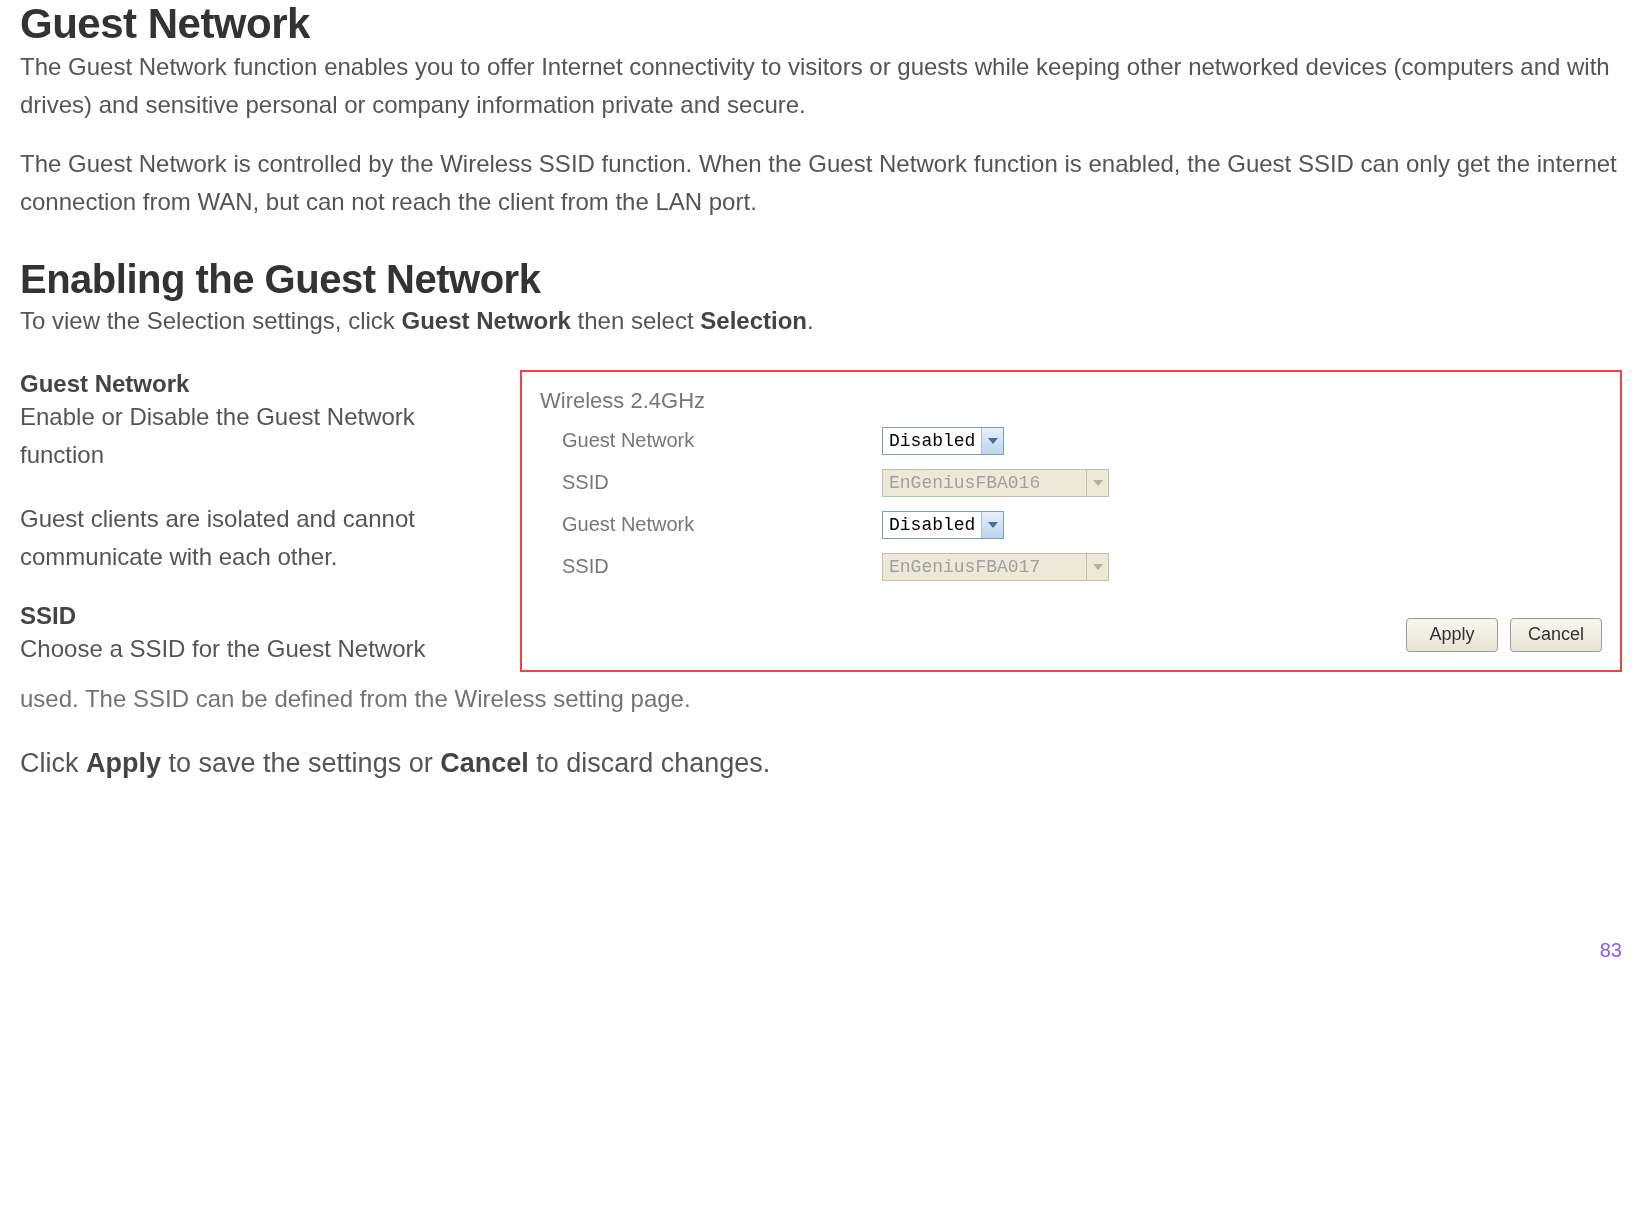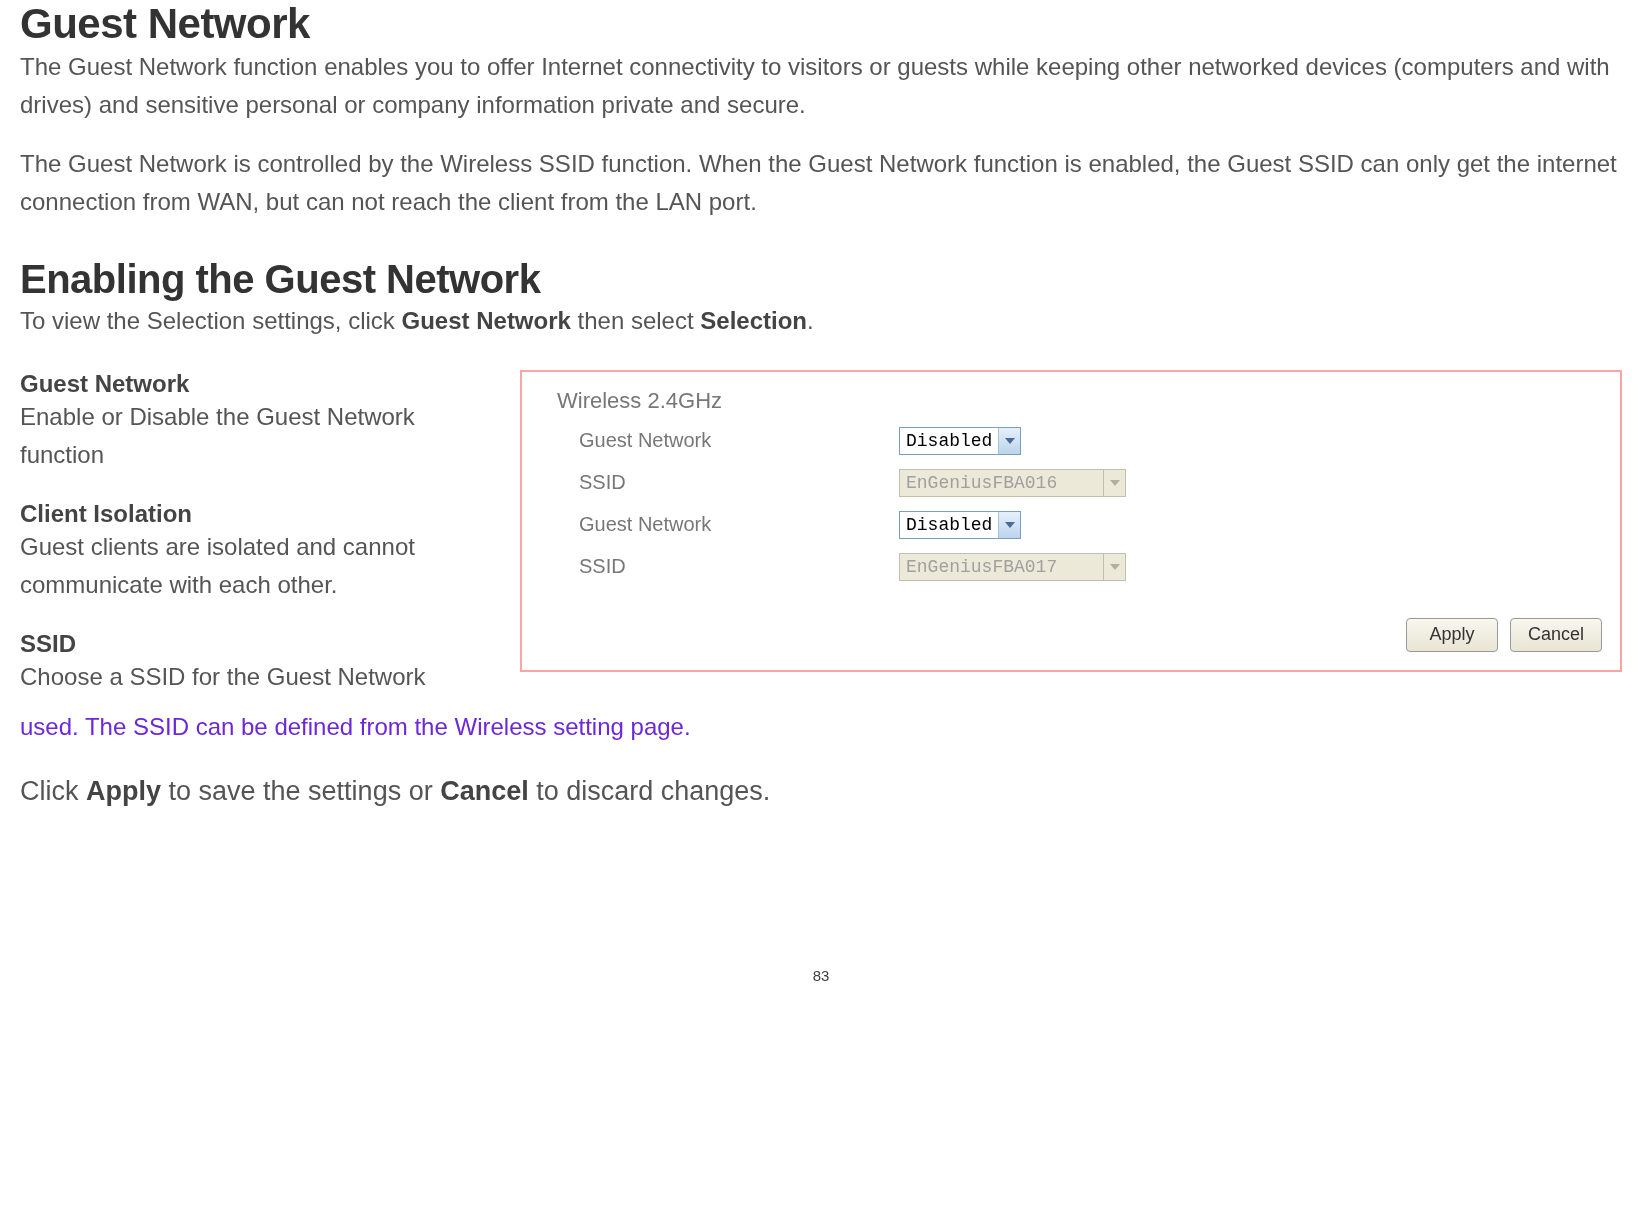--- a/index.html
+++ b/index.html
@@ -52,23 +52,23 @@
       color: #444;
     }
     .def-body {
       font-size: 24px;
       color: #555;
       line-height: 1.6;
       margin-bottom: 25px;
     }
     .screenshot-panel {
       flex: 1;
-      border: 2px solid #fca5a5;
+      border: 2px solid #ef4444;
       background: #fff;
-      padding: 12px 18px 18px 35px;
+      padding: 12px 18px 18px 18px;
       font-family: Verdana, Geneva, sans-serif;
     }
     .group-heading {
       font-size: 22px;
       color: #777;
       margin-bottom: 6px;
       margin-top: 4px;
     }
     .form-row {
       display: flex;
@@ -128,34 +128,34 @@
       font-size: 18px;
       color: #333;
       display: inline-flex;
       align-items: center;
       justify-content: center;
       padding: 0 14px;
       font-family: Arial, sans-serif;
     }
     .after-screenshot {
       font-size: 24px;
-      color: #6d28d9;
+      color: #737373;
       line-height: 1.6;
       margin-top: 0;
     }
     .closing {
       font-size: 27px;
       color: #555;
       margin-top: 30px;
     }
     .closing b { font-weight: bold; color: #444; }
     .page-number {
-      text-align: center;
-      font-size: 15px;
-      color: #404040;
+      text-align: right;
+      font-size: 20px;
+      color: #8b5cf6;
       margin-top: 160px;
       margin-bottom: 20px;
     }
   </style>
 </head>
 <body>
 
 <h1 class="page-title">Guest Network</h1>
 <p class="body-text">The Guest Network function enables you to offer Internet connectivity to visitors or guests while keeping other networked devices (computers and with drives) and sensitive personal or company information private and secure.</p>
 <p class="body-text">The Guest Network is controlled by the Wireless SSID function. When the Guest Network function is enabled, the Guest SSID can only get the internet connection from WAN, but can not reach the client from the LAN port.</p>
@@ -163,21 +163,20 @@
 <h2 class="section-title">Enabling the Guest Network</h2>
 <p class="instruction">
   <span>To view the Selection settings, click </span><b>Guest Network</b><span> then select </span><b>Selection</b><span>.</span>
 </p>
 
 <div class="content-row">
   <div class="left-col">
     <div class="def-title">Guest Network</div>
     <div class="def-body">Enable or Disable the Guest Network function</div>
 
-    <div class="def-title">Client Isolation</div>
     <div class="def-body">Guest clients are isolated and cannot communicate with each other.</div>
 
     <div class="def-title">SSID</div>
     <div class="def-body" style="margin-bottom:12px">Choose a SSID for the Guest Network</div>
   </div>
 
   <div class="screenshot-panel">
     <div class="group-heading">Wireless 2.4GHz</div>
 
     <div class="form-row">

